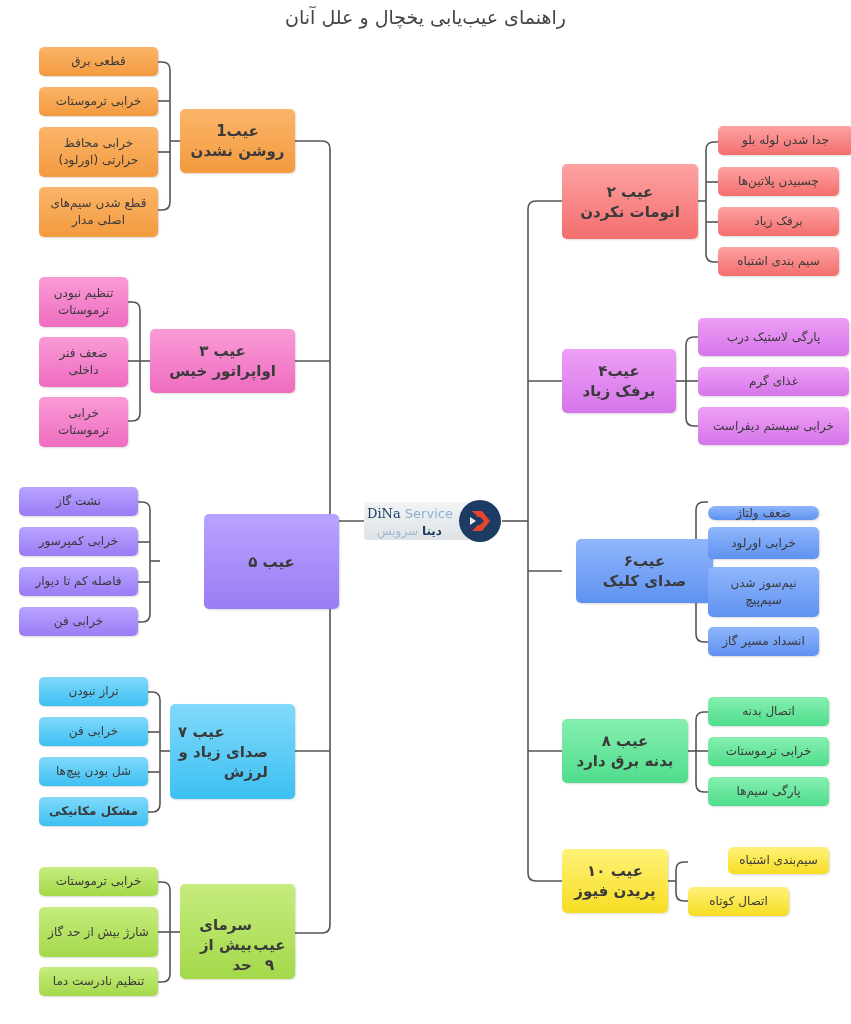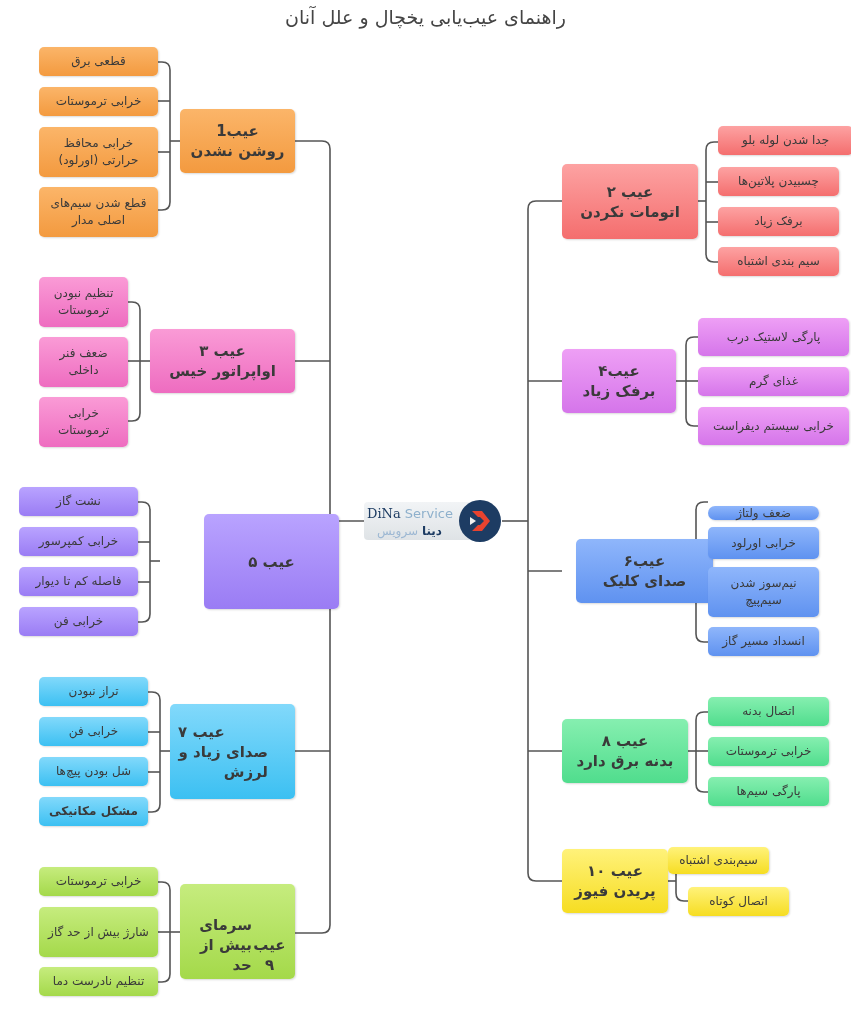--- a/index.html
+++ b/index.html
@@ -181,14 +181,14 @@
   <div>بدنه برق دارد</div>
 </div>
 <div class="node sub green" style="left:708px;top:697px;width:121px;height:29px;">اتصال بدنه</div>
 <div class="node sub green" style="left:708px;top:737px;width:121px;height:29px;">خرابی ترموستات</div>
 <div class="node sub green" style="left:708px;top:777px;width:121px;height:29px;">پارگی سیم‌ها</div>
 
 <div class="node main yellow" style="left:562px;top:849px;width:106px;height:64px;flex-direction:column;">
   <div>عیب ۱۰</div>
   <div>پریدن فیوز</div>
 </div>
-<div class="node sub yellow" style="left:668px;top:847px;width:101px;height:27px;">سیم‌بندی اشتباه</div>
+<div class="node sub yellow" style="left:728px;top:847px;width:101px;height:27px;">سیم‌بندی اشتباه</div>
 <div class="node sub yellow" style="left:688px;top:887px;width:101px;height:29px;">اتصال کوتاه</div>
 
 </body></html>

